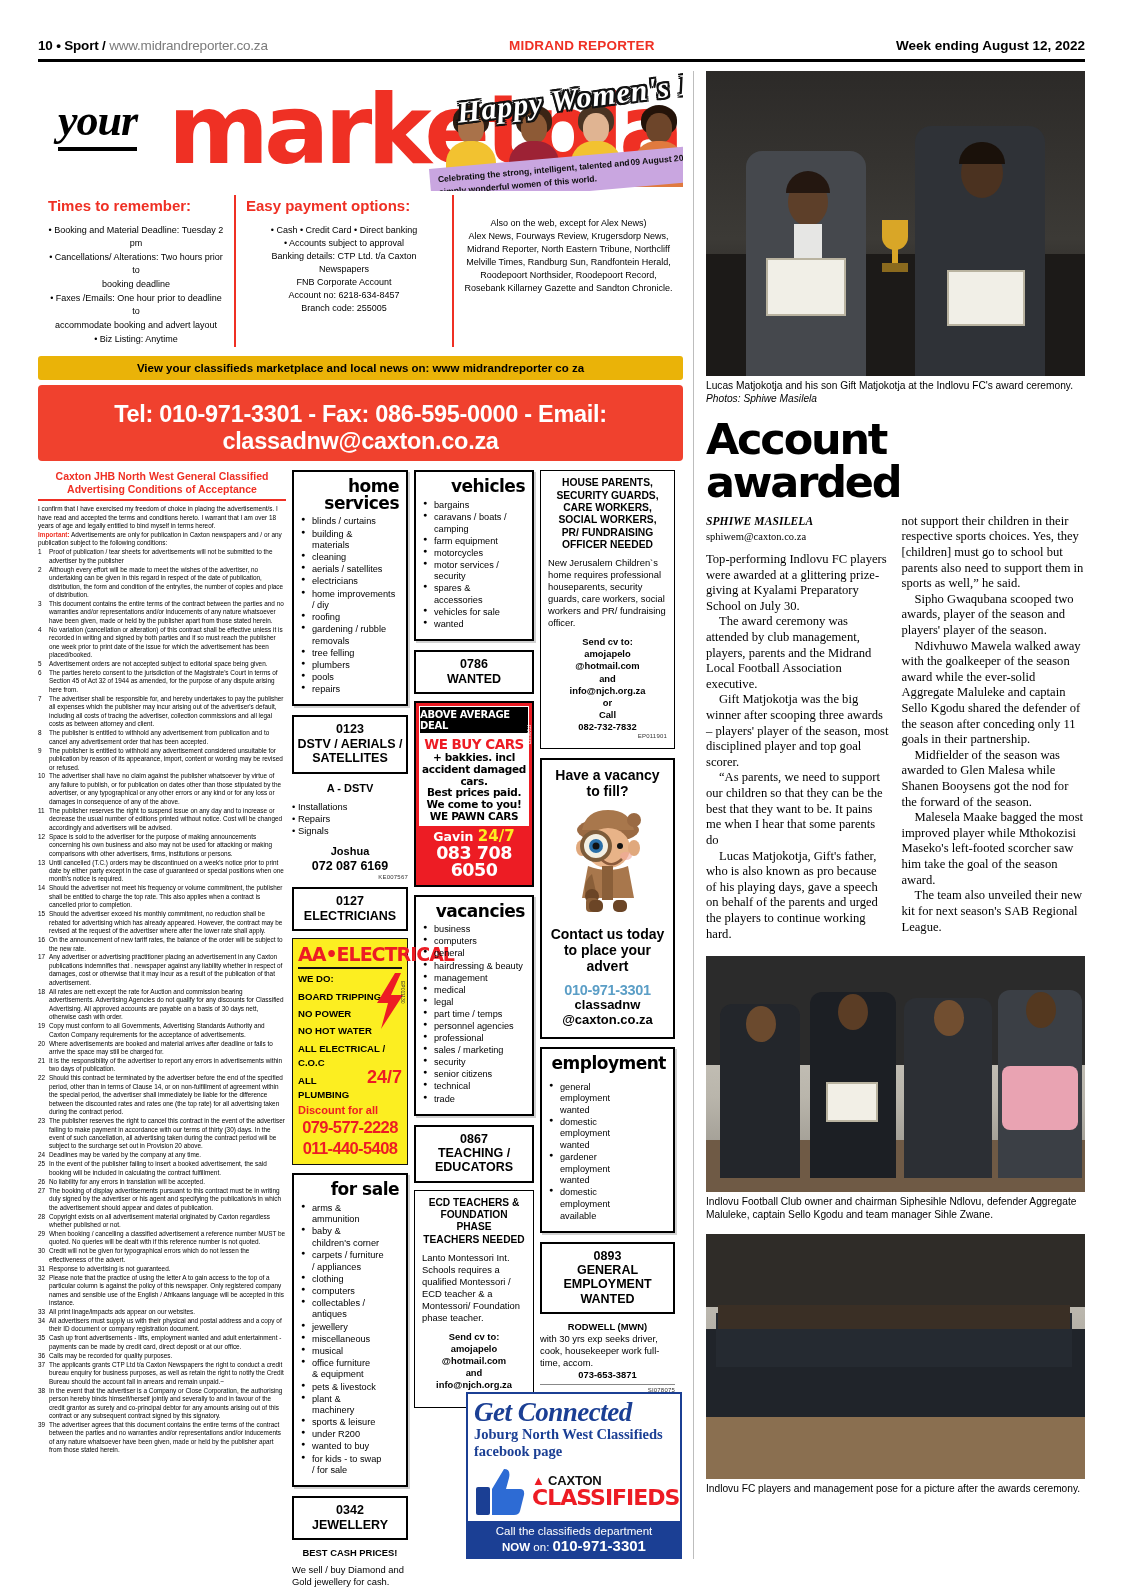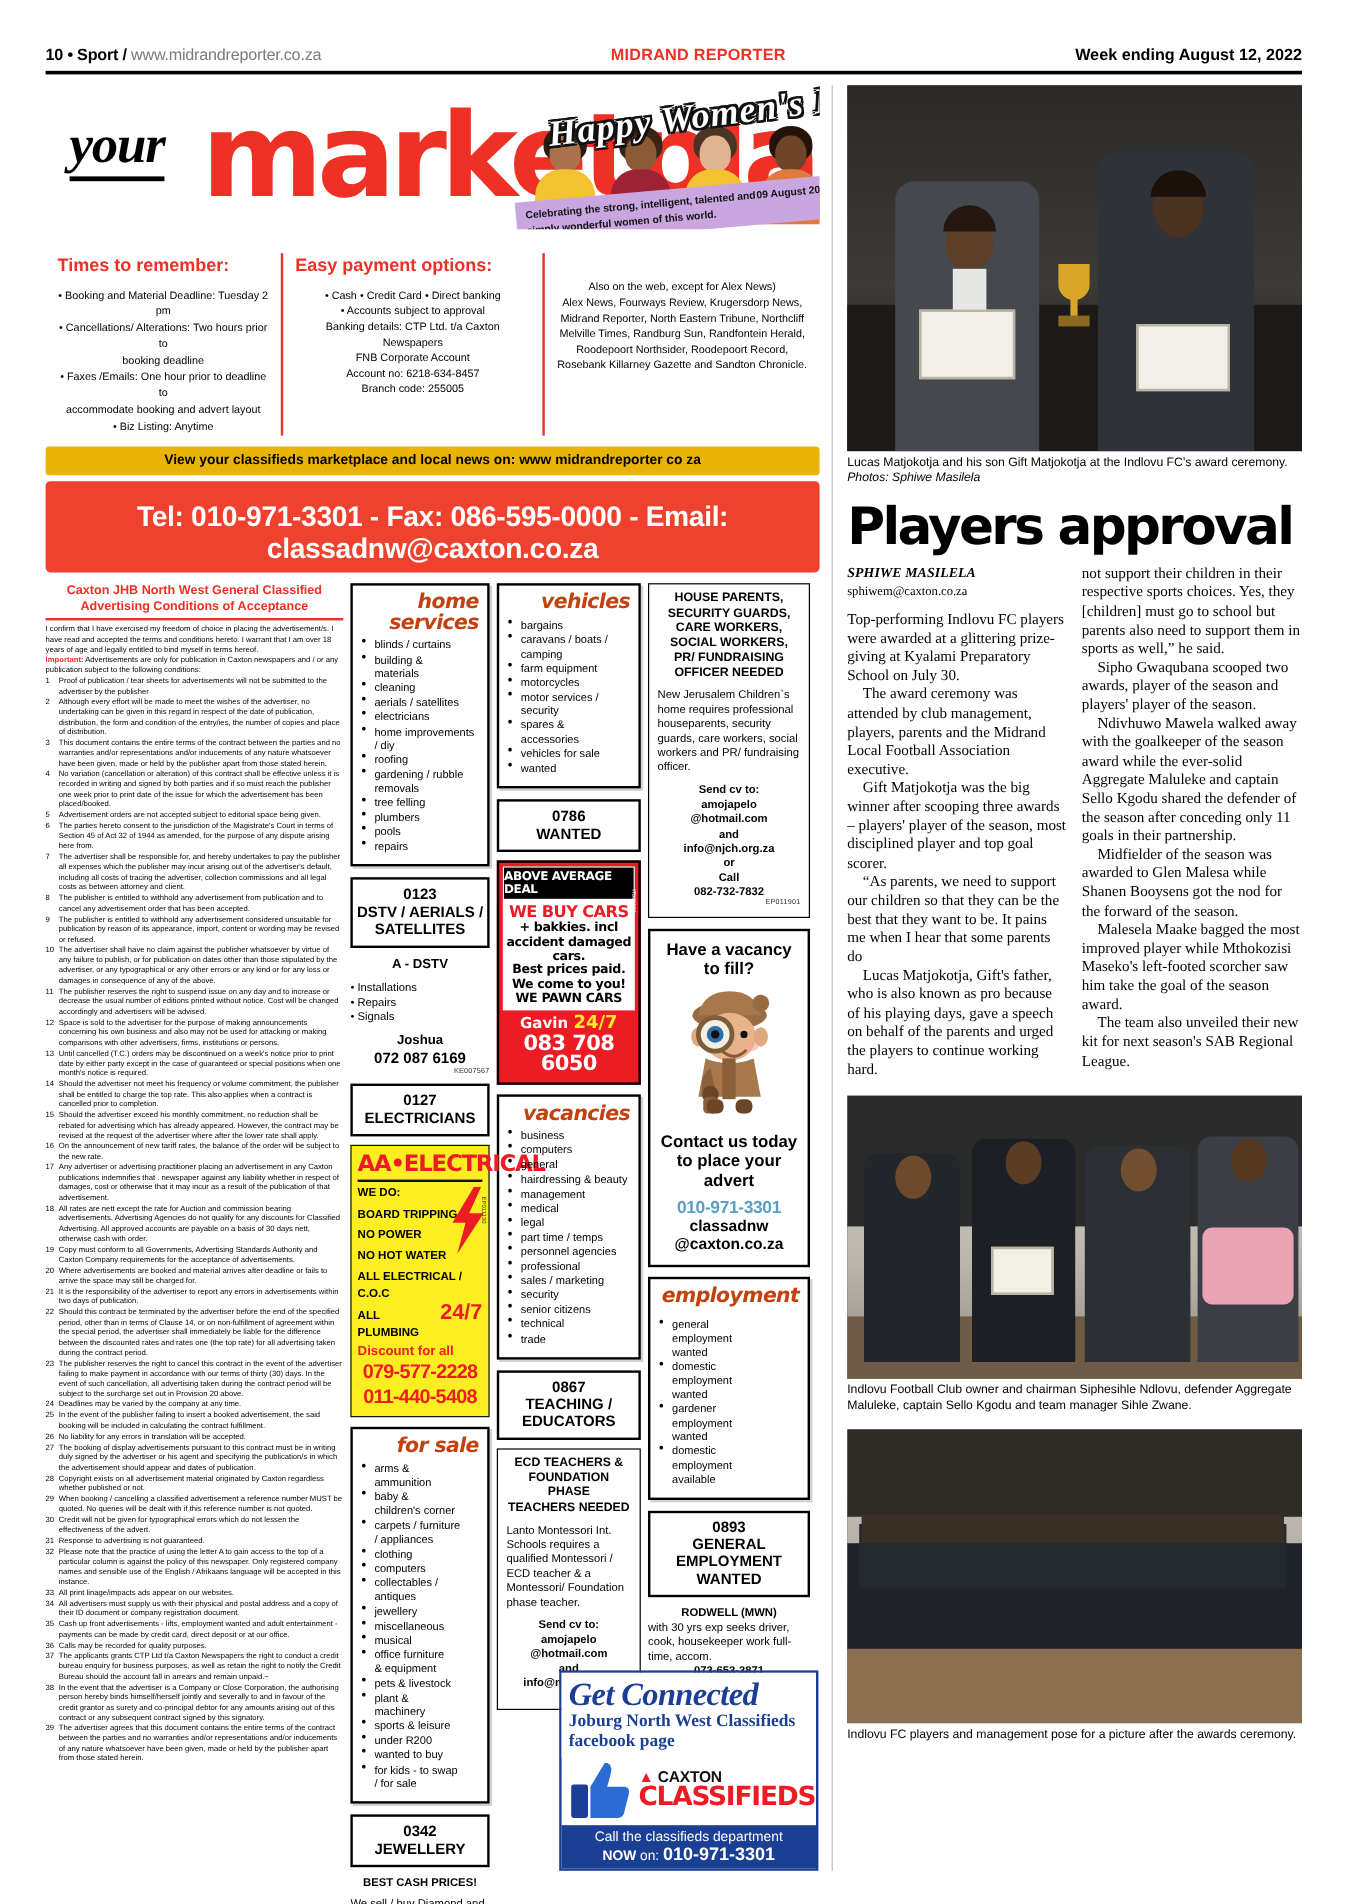--- a/index.html
+++ b/index.html
@@ -57,21 +57,21 @@
     white-space:nowrap;
   }
   .mp-ribbon {
     position:absolute; left:392px; top:86px; width:272px; padding:5px 8px;
     background:#c9a6e0; transform:rotate(-5deg);
     font-size:8.6px; font-weight:bold; line-height:1.5; color:#111;
   }
   .mp-ribbon .dt { float:right; }
 
   
-  .inforow { display:flex; margin-top:20px; font-size:9px; line-height:1.45; }
+  .inforow { display:flex; margin-top:4px; font-size:9px; line-height:1.45; }
   .infobox { padding:0 10px; }
   .infobox.b1 { width:196px; }
   .infobox.b2 { width:218px; border-left:2px solid #ef3024; text-align:center; }
   .infobox.b3 { width:231px; border-left:2px solid #ef3024; text-align:center; }
   .info-h { color:#ef3024; font-weight:bold; font-size:15px; margin-bottom:7px; }
   .infobox.b1 ul { list-style:none; margin:0; padding:0; text-align:center; }
   .infobox.b1 li { margin-bottom:1px; }
   .infobox p { margin:0; }
 
   .greybar {
@@ -96,21 +96,21 @@
   .terms-intro { font-size:6.4px; line-height:1.32; }
   .terms-imp { color:#ef3024; font-weight:bold; }
   .terms-list { font-size:6.4px; line-height:1.32; }
   .terms-item { display:flex; margin-top:.5px; }
   .terms-num { width:11px; flex:none; }
   .terms-txt { flex:1; }
 
   
   .cat-card { border:2px solid #000; padding:6px 7px 8px; background:#fff; margin-bottom:9px;
               box-shadow:2px 2px 0 rgba(0,0,0,.18); }
-  .cat-title { color:#c2410c; font-style:italic; font-weight:bold; font-size:17px;
+  .cat-title { color:#000000; font-weight:bold; font-size:17px;
                text-align:right; line-height:.98; letter-spacing:-.5px;
                font-family:"DejaVu Sans", sans-serif; margin-bottom:5px; }
   .cat-list { list-style:none; margin:0; padding:0; font-size:9.2px; line-height:1.26; }
   .cat-list li { position:relative; padding-left:11px; margin-bottom:.5px; }
   .cat-list li::before { content:"\25CF"; position:absolute; left:0; top:-1px; font-size:7px; }
   .cat-list li .cont { display:block; }
 
   
   .numbox { border:2px solid #000; text-align:center; font-weight:bold; font-size:12.5px;
             line-height:1.15; padding:5px 2px 6px; margin-bottom:7px; background:#fff;
@@ -752,21 +752,21 @@
         <div style="position:absolute;right:60px;bottom:50px;width:78px;height:56px;background:#f1efe7;border:2px solid #b9b3a0"></div>
 
         <div style="position:absolute;left:176px;bottom:126px;width:26px;height:30px;background:#d9a627;border-radius:0 0 14px 14px"></div>
         <div style="position:absolute;left:186px;bottom:112px;width:6px;height:18px;background:#d9a627"></div>
         <div style="position:absolute;left:176px;bottom:104px;width:26px;height:9px;background:#8a6a1e"></div>
       </div>
       <div class="caption">
         <span>Lucas Matjokotja and his son Gift Matjokotja at the Indlovu FC's award ceremony. </span><i>Photos: Sphiwe Masilela</i>
       </div>
 
-      <div class="headline">Players approval</div>
+      <div class="headline">Account awarded</div>
 
       <div class="artcols">
         <div class="artcol">
           <div class="byline">SPHIWE MASILELA</div>
           <div class="byemail" style="margin-bottom:9px">sphiwem@caxton.co.za</div>
           <p class="first">Top-performing Indlovu FC players were awarded at a glittering prize-giving at Kyalami Preparatory School on July 30.</p>
           <p>The award ceremony was attended by club management, players, parents and the Midrand Local Football Association executive.</p>
           <p>Gift Matjokotja was the big winner after scooping three awards – players' player of the season, most disciplined player and top goal scorer.</p>
           <p>“As parents, we need to support our children so that they can be the best that they want to be. It pains me when I hear that some parents do</p>
           <p>Lucas Matjokotja, Gift's father, who is also known as pro because of his playing days, gave a speech on behalf of the parents and urged the players to continue working hard.</p>

